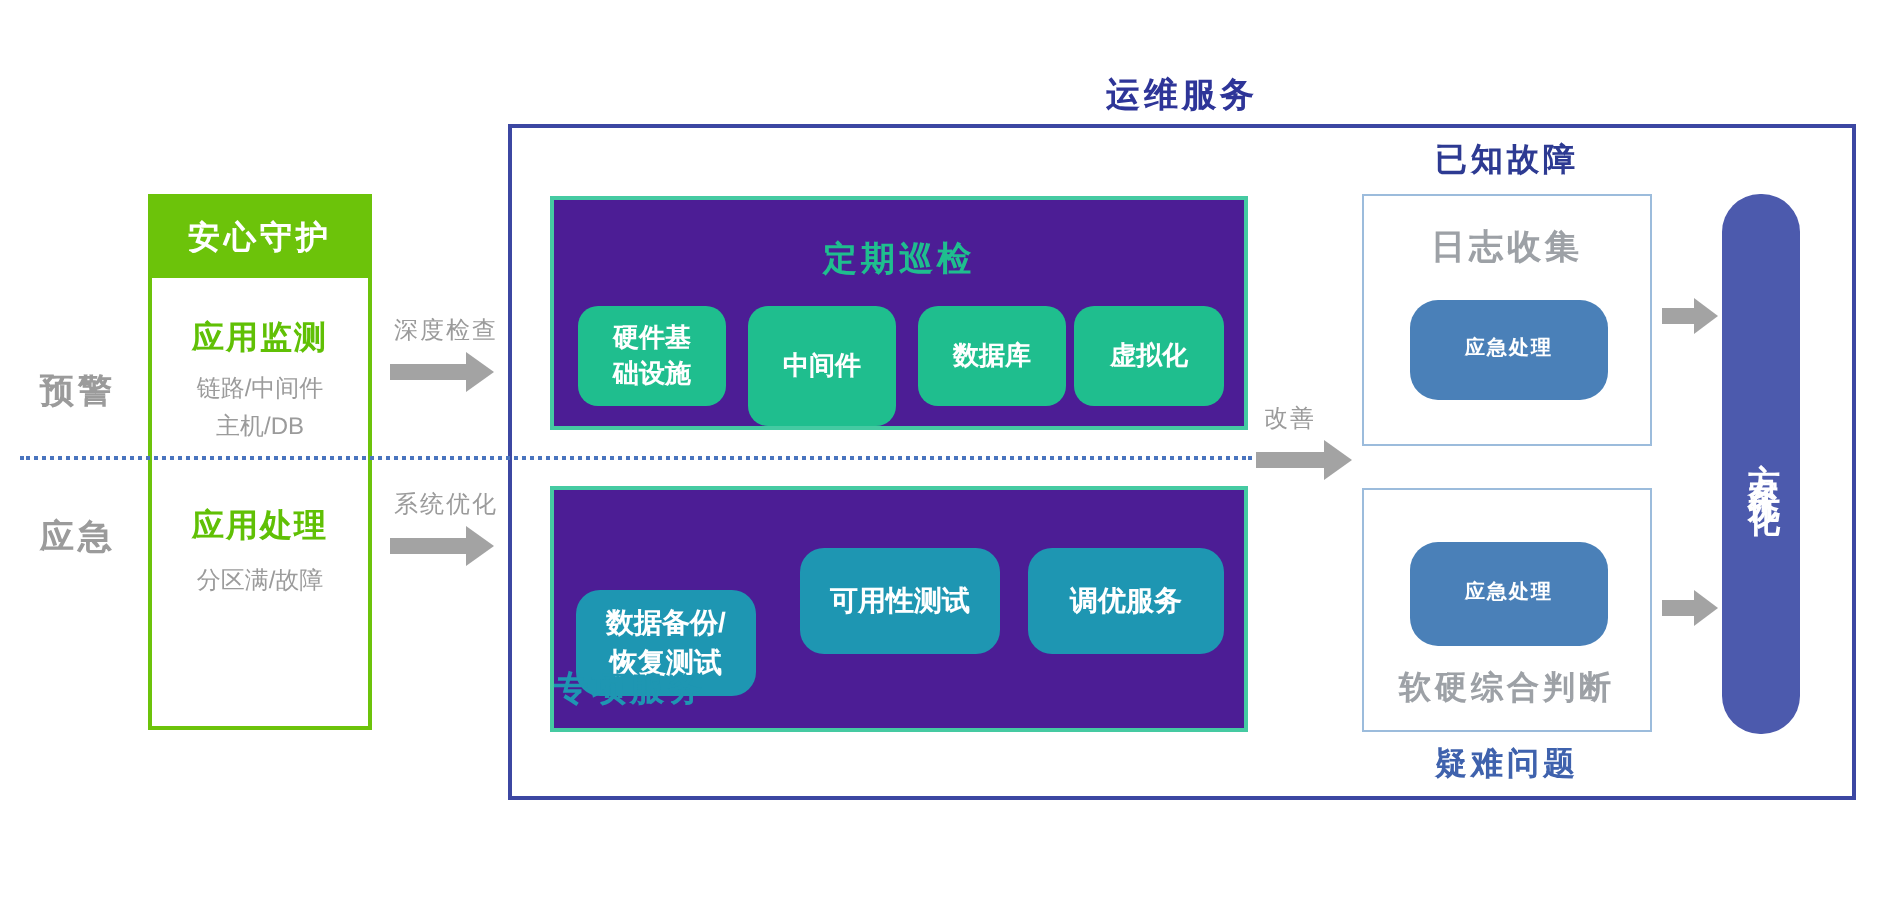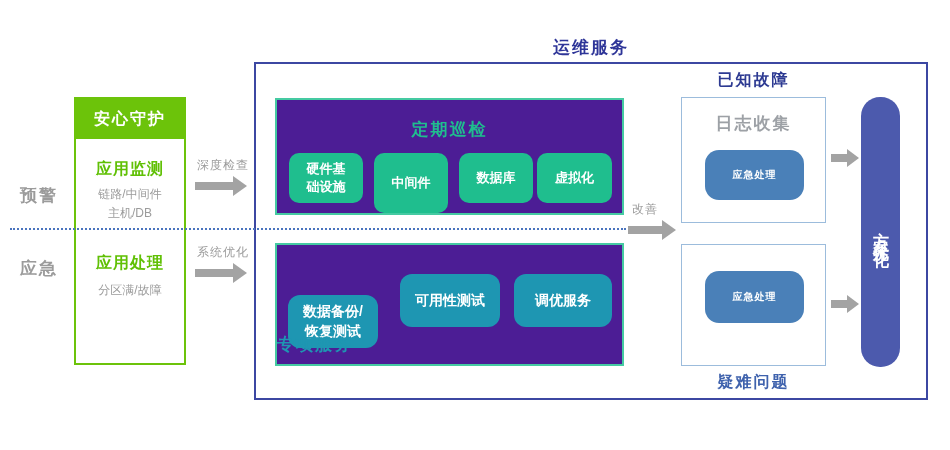--- a/index.html
+++ b/index.html
@@ -126,20 +126,21 @@
     <div class="gray-heading" style="top:14px;font-size:17px;">日志收集</div>
     <div class="chip chip-steel" style="left:23px;top:52px;width:99px;height:50px;">应急处理</div>
   </div>
   <div class="arrow arrow-sm" style="left:831px;top:149px;">
       <i class="shaft"></i>
       <i class="head"></i>
     </div>
 
   <div class="abs fault-panel" style="left:681px;top:244px;width:145px;height:122px;">
     <div class="chip chip-steel" style="left:23px;top:26px;width:99px;height:52px;">应急处理</div>
+    <div class="gray-heading" style="top:89px;font-size:16px;">软硬综合判断</div>
   </div>
   <div class="abs right-title title-blue" style="left:681px;top:372px;width:145px;">疑难问题</div>
   <div class="arrow arrow-sm" style="left:831px;top:295px;">
       <i class="shaft"></i>
       <i class="head"></i>
     </div>
 
   <div class="abs solution-bar" style="left:861px;top:97px;width:39px;height:270px;">
     <span class="solution-text">方案优化</span>
   </div>

